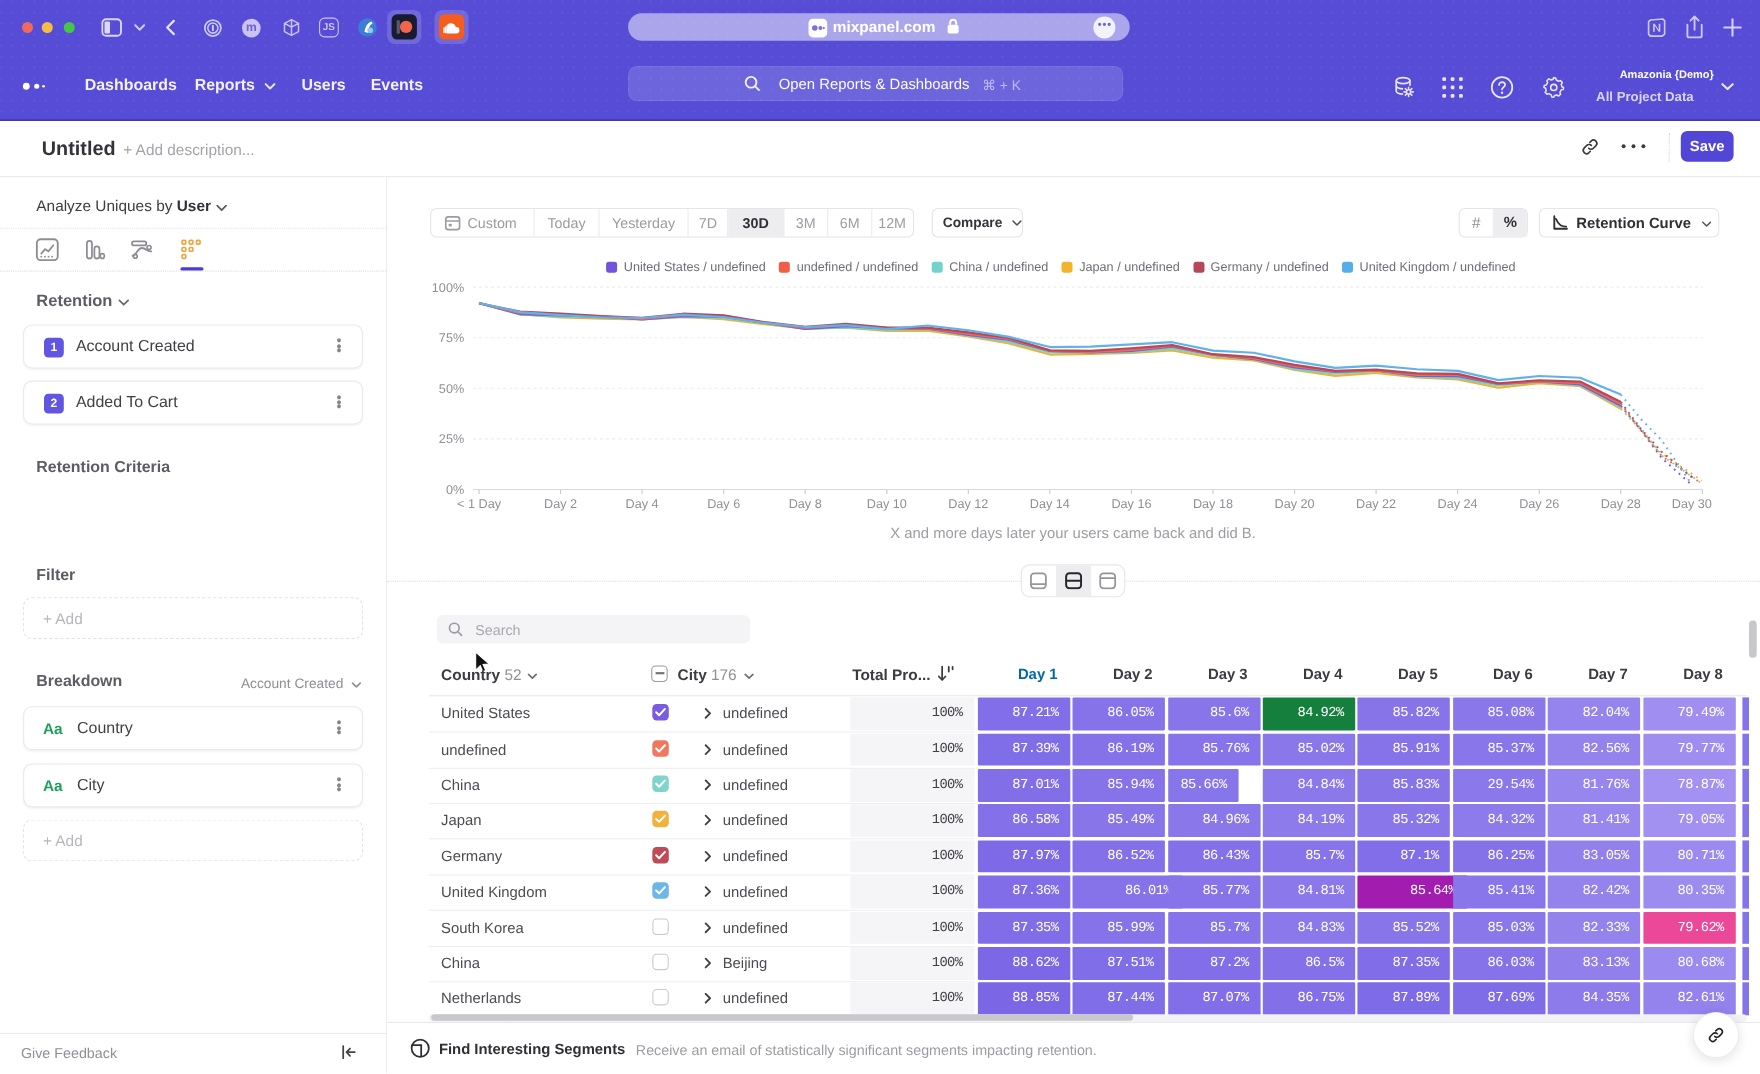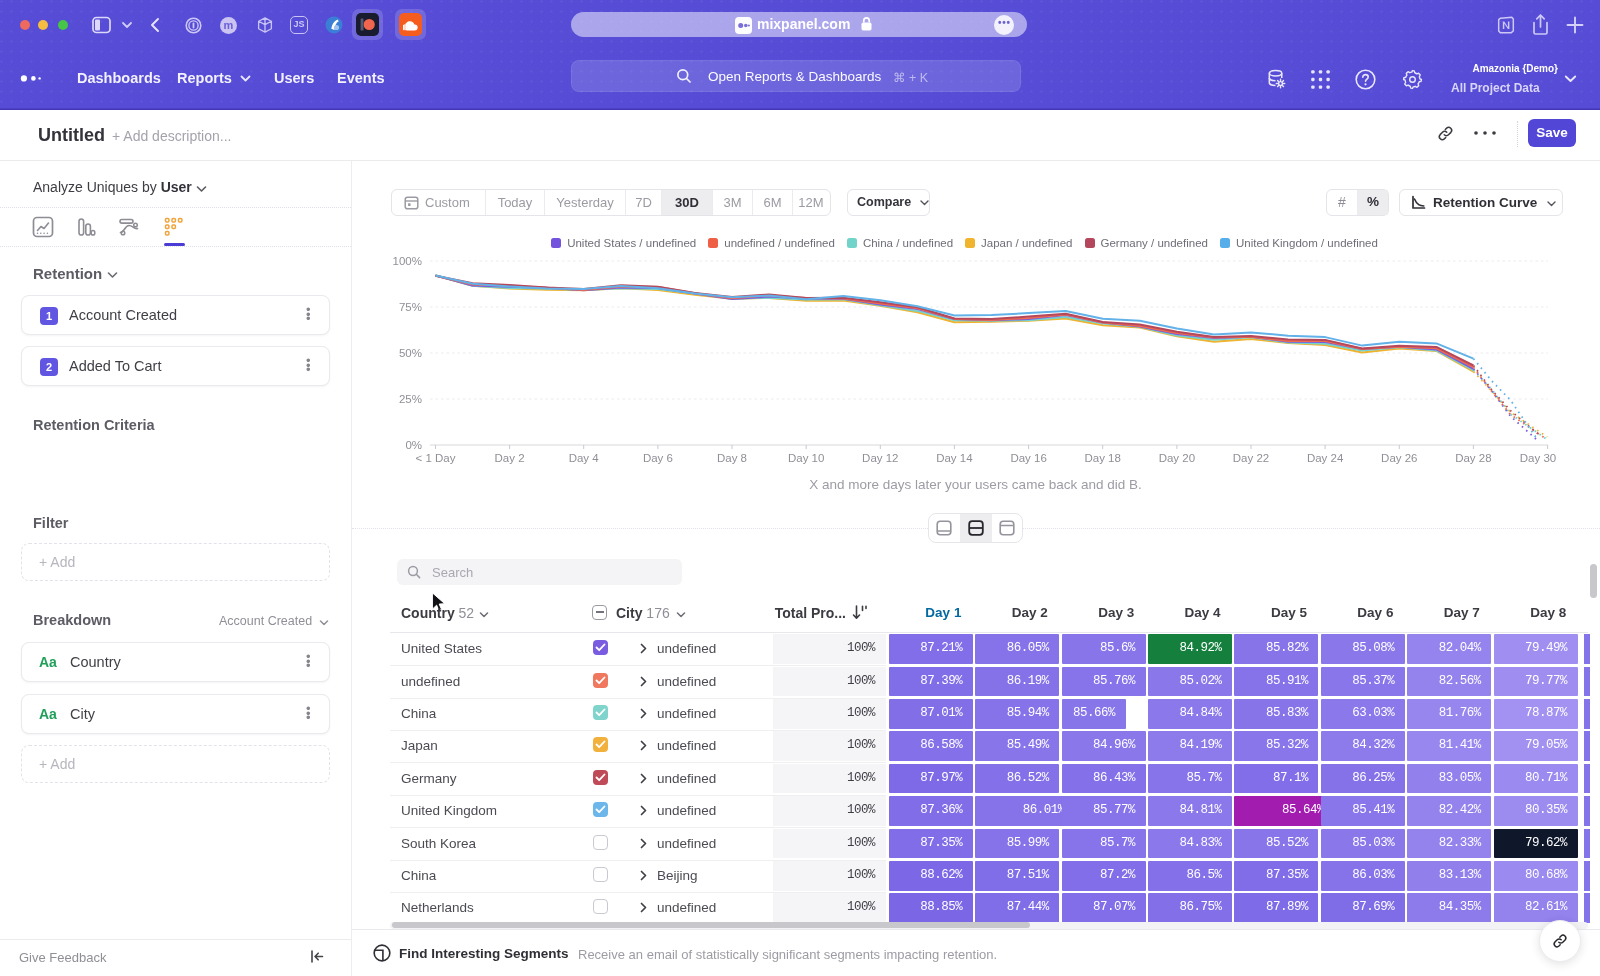--- a/index.html
+++ b/index.html
@@ -475,21 +475,21 @@
 <svg class="abs" style="left:640px;top:708.0px;" width="7" height="11" viewBox="0 0 7 11">
       <path d="M1.5 1.5 L5.5 5.5 L1.5 9.5" fill="none" stroke="#3f3f46" stroke-width="1.7" stroke-linecap="round" stroke-linejoin="round"></path>
     </svg>
 <div class="abs rowlab" style="left:657px;top:706.0px;">undefined</div>
 <div class="totcell mono" style="top:699.0px;">100%</div>
 <div class="pcell mono" style="left:888.8px;top:699.0px;width:84.0px;background:#826fe8;">87.01%</div>
 <div class="pcell mono" style="left:975.2px;top:699.0px;width:84.0px;background:#8673e9;">85.94%</div>
 <div class="pcell mono" style="left:1061.6px;top:699.0px;width:64px;background:#8775ea;">85.66%</div>
 <div class="pcell mono" style="left:1148.0px;top:699.0px;width:84.0px;background:#8b78eb;">84.84%</div>
 <div class="pcell mono" style="left:1234.4px;top:699.0px;width:84.0px;background:#8774e9;">85.83%</div>
-<div class="pcell mono" style="left:1320.8px;top:699.0px;width:84.0px;background:#8b79eb;">63.03%</div>
+<div class="pcell mono" style="left:1320.8px;top:699.0px;width:84.0px;background:#8b79eb;">29.54%</div>
 <div class="pcell mono" style="left:1407.2px;top:699.0px;width:84.0px;background:#9786ee;">81.76%</div>
 <div class="pcell mono" style="left:1493.6px;top:699.0px;width:84.0px;background:#a392f1;">78.87%</div>
 <div class="abs" style="left:1583.5px;top:699.0px;width:6px;height:29.5px;background:#8374ea;"></div>
 <div class="abs" style="left:390px;top:762.4px;width:496px;height:1px;background:#efeff2;"></div>
 <div class="abs rowlab" style="left:401px;top:738.4px;">Japan</div>
 <div class="chk" style="left:593px;top:737.4px;background:#f2b13c;">
       <svg width="11" height="9" viewBox="0 0 11 9">
         <path d="M1.5 4.5 L4.2 7.2 L9.5 1.5" fill="none" stroke="#fff" stroke-width="1.8" stroke-linecap="round" stroke-linejoin="round"></path>
       </svg>
     </div>
@@ -557,21 +557,21 @@
     </svg>
 <div class="abs rowlab" style="left:657px;top:835.6px;">undefined</div>
 <div class="totcell mono" style="top:828.6px;">100%</div>
 <div class="pcell mono" style="left:888.8px;top:828.6px;width:84.0px;background:#816de8;">87.35%</div>
 <div class="pcell mono" style="left:975.2px;top:828.6px;width:84.0px;background:#8673e9;">85.99%</div>
 <div class="pcell mono" style="left:1061.6px;top:828.6px;width:84.0px;background:#8774ea;">85.7%</div>
 <div class="pcell mono" style="left:1148.0px;top:828.6px;width:84.0px;background:#8b78eb;">84.83%</div>
 <div class="pcell mono" style="left:1234.4px;top:828.6px;width:84.0px;background:#8875ea;">85.52%</div>
 <div class="pcell mono" style="left:1320.8px;top:828.6px;width:84.0px;background:#8a77ea;">85.03%</div>
 <div class="pcell mono" style="left:1407.2px;top:828.6px;width:84.0px;background:#9583ed;">82.33%</div>
-<div class="pcell mono" style="left:1493.6px;top:828.6px;width:84.0px;background:#0f172a;">79.62%</div>
+<div class="pcell mono" style="left:1493.6px;top:828.6px;width:84.0px;background:#ec4899;">79.62%</div>
 <div class="abs" style="left:1583.5px;top:828.6px;width:6px;height:29.5px;background:#8374ea;"></div>
 <div class="abs" style="left:390px;top:892.0px;width:496px;height:1px;background:#efeff2;"></div>
 <div class="abs rowlab" style="left:401px;top:868.0px;">China</div>
 <div class="chk unchk" style="left:593px;top:867.0px;"></div>
 <svg class="abs" style="left:640px;top:870.0px;" width="7" height="11" viewBox="0 0 7 11">
       <path d="M1.5 1.5 L5.5 5.5 L1.5 9.5" fill="none" stroke="#3f3f46" stroke-width="1.7" stroke-linecap="round" stroke-linejoin="round"></path>
     </svg>
 <div class="abs rowlab" style="left:657px;top:868.0px;">Beijing</div>
 <div class="totcell mono" style="top:861.0px;">100%</div>
 <div class="pcell mono" style="left:888.8px;top:861.0px;width:84.0px;background:#7c68e6;">88.62%</div>

